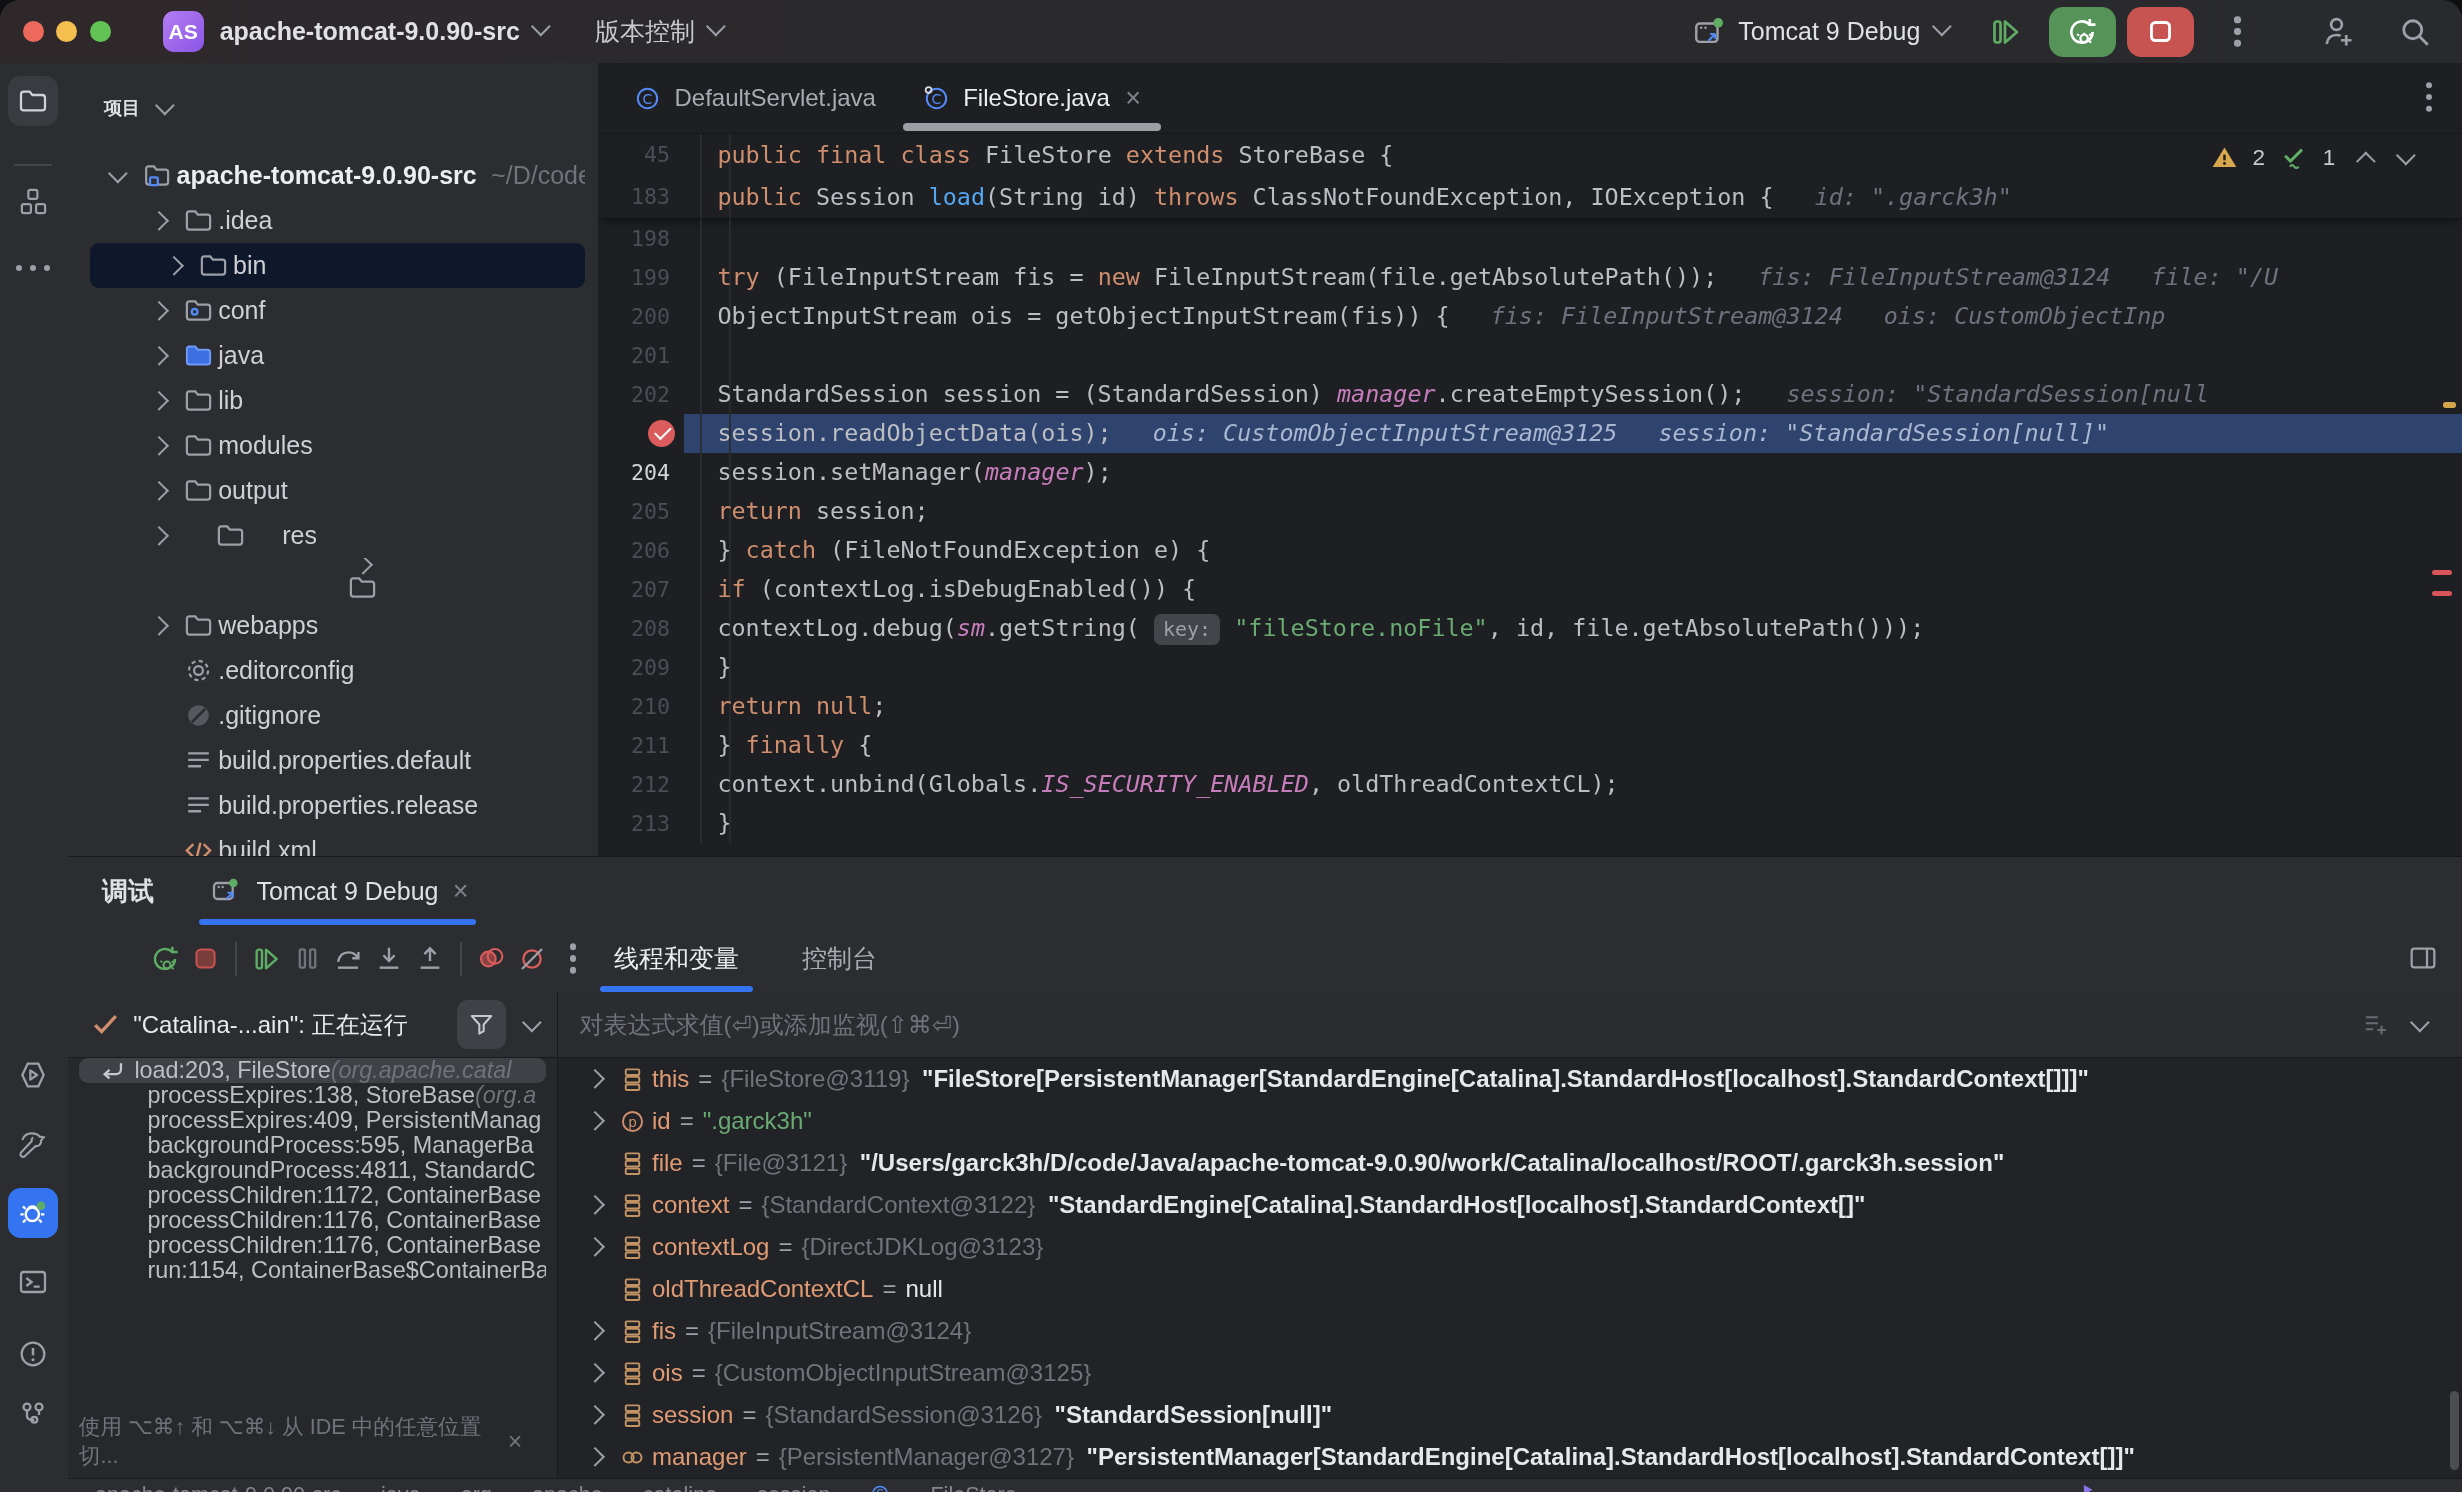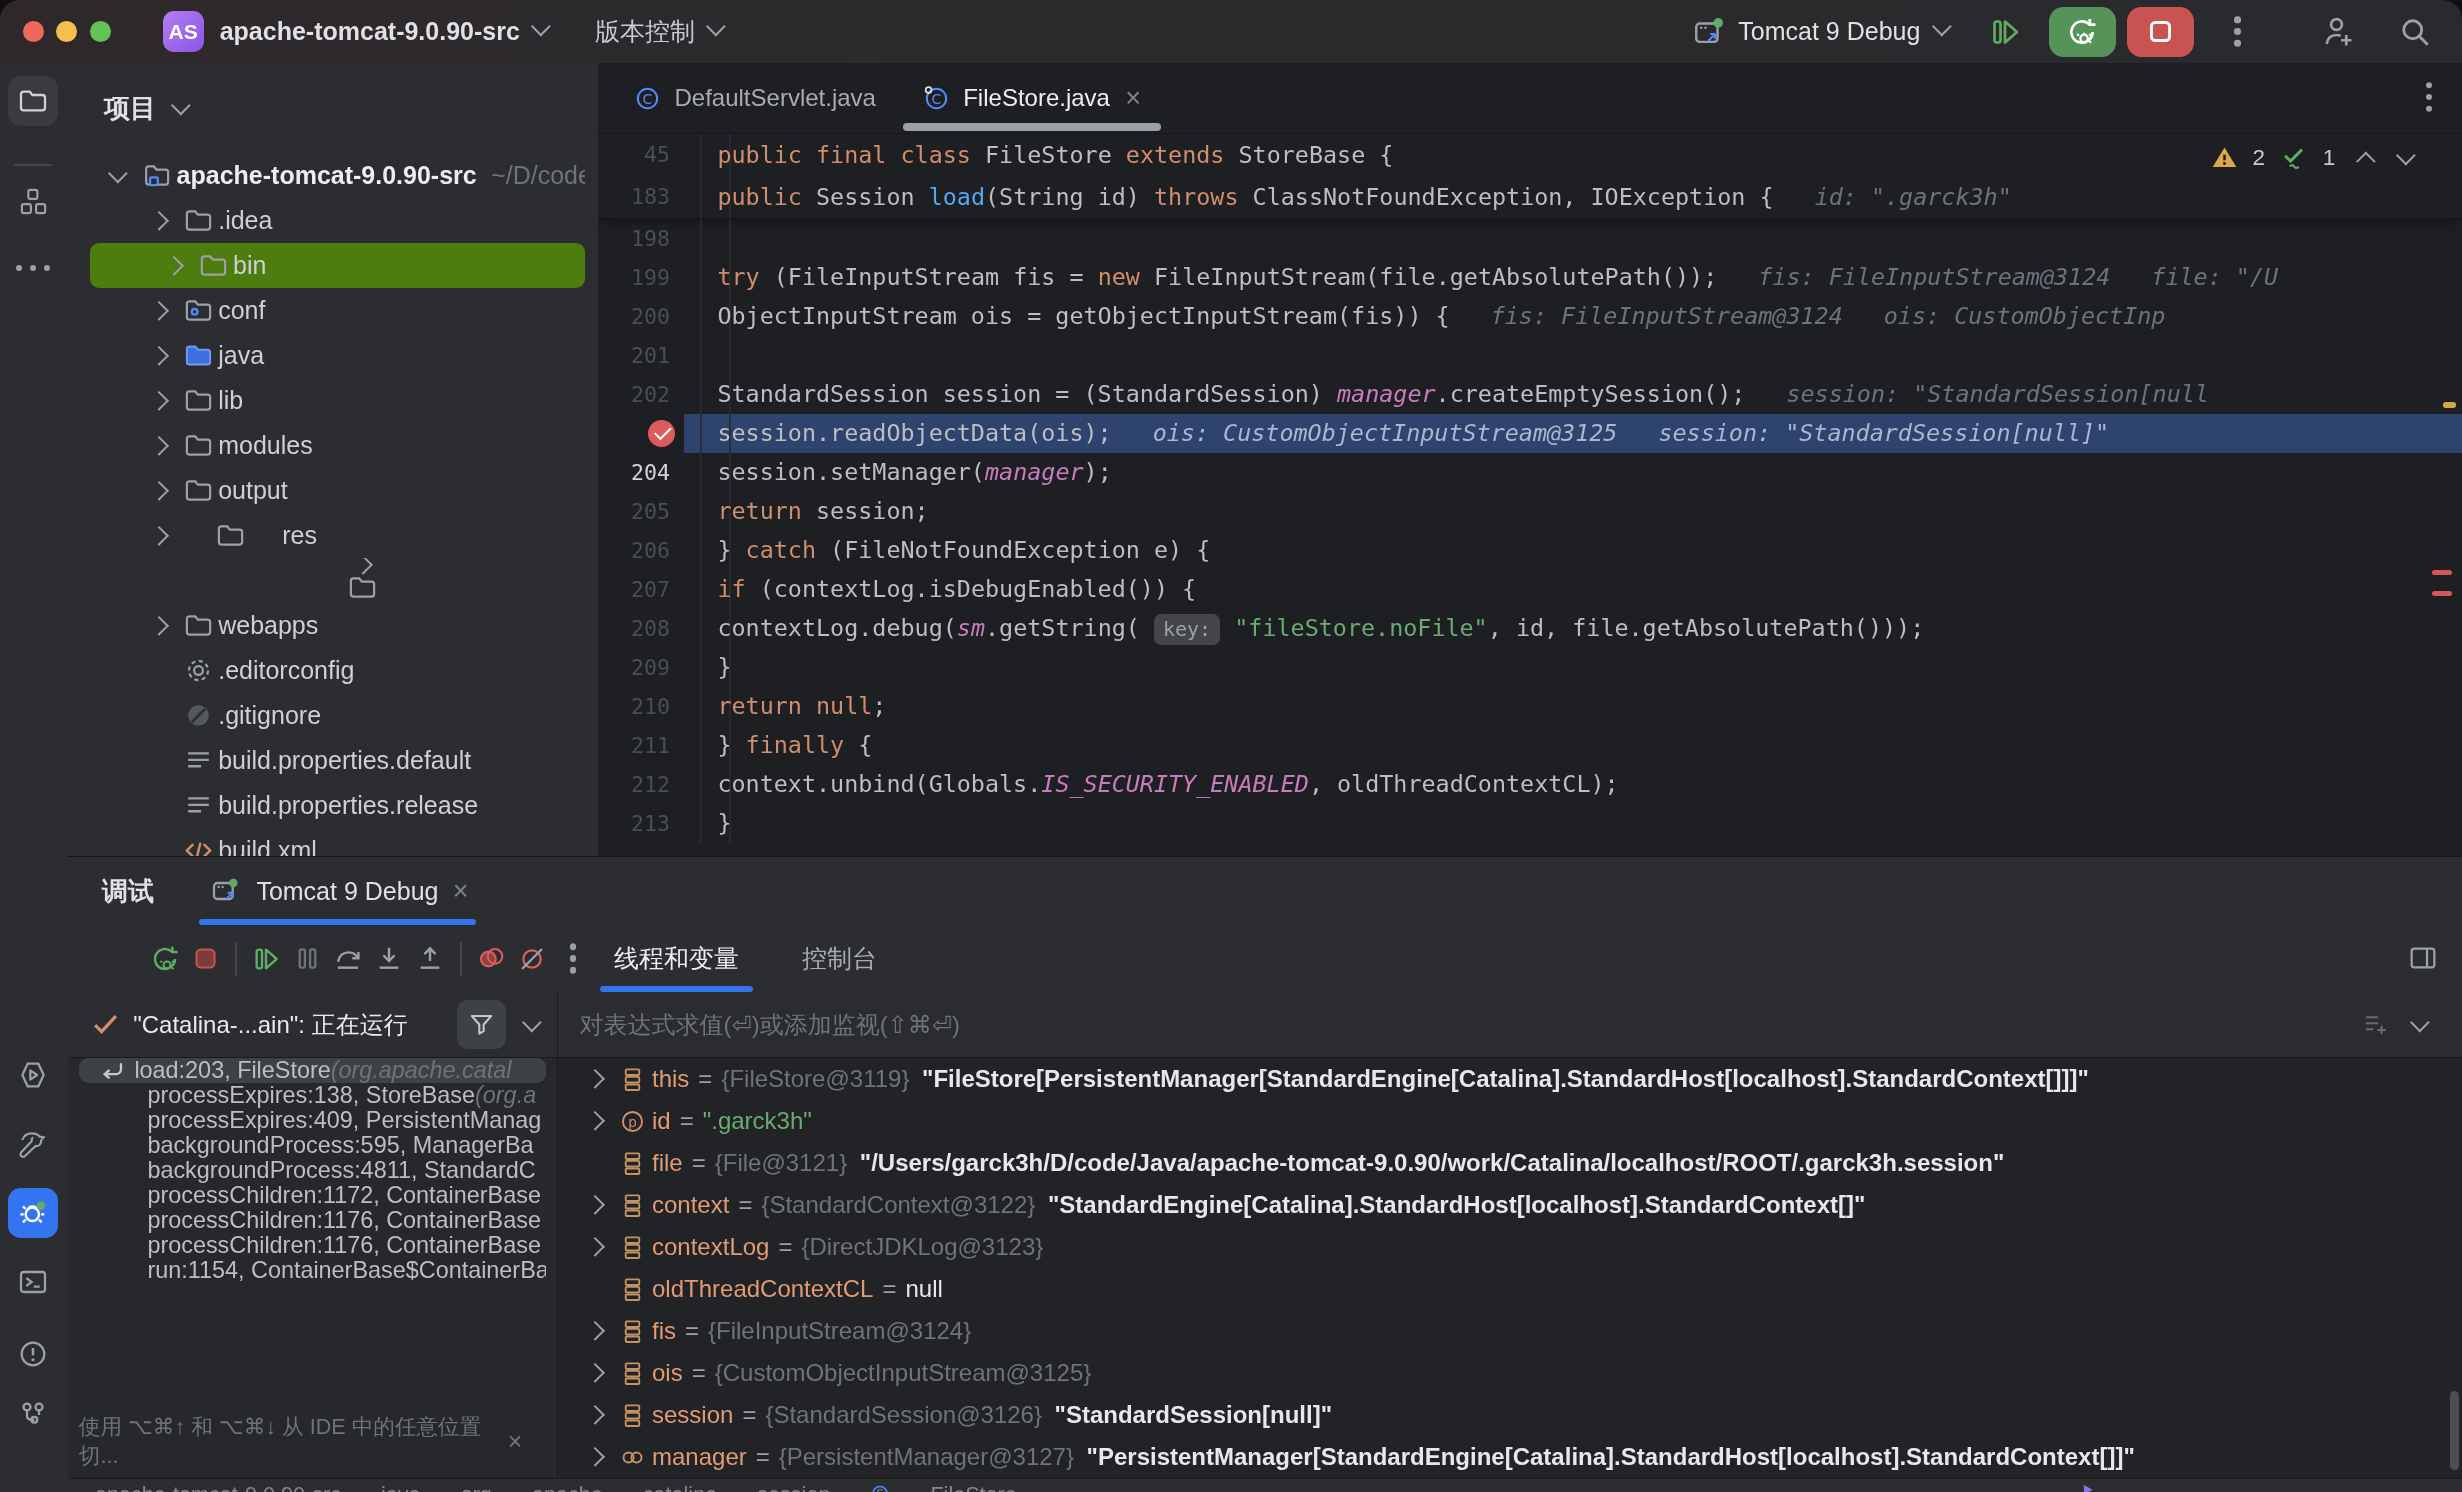--- a/index.html
+++ b/index.html
@@ -31,23 +31,23 @@
   
   #stripe{left:0;top:63px;width:68px;height:1429px;background:#2b2d30;border-right:1.8px solid #1a1b1d;}
   .stripe-btn{position:absolute;left:8px;width:50px;height:50px;border-radius:12.6px;display:flex;align-items:center;justify-content:center;}
   .stripe-btn.on{background:#393b40;}
   .stripe-btn.debug-on{background:#3574f0;}
   .stripe-div{position:absolute;left:14.4px;width:38px;height:1.8px;background:#43454a;}
   .hdots{display:flex;gap:8px;} .hdots i{width:6.3px;height:6.3px;border-radius:50%;background:#9da0a8;}
 
   
   #project{left:68px;top:63px;width:530px;height:793px;background:#2b2d30;border-right:1.8px solid #1a1b1d;overflow:hidden;}
-  .pp-head{display:flex;align-items:center;height:90px;padding-left:36px;font-size:26px;font-weight:bold;gap:18px;}
+  .pp-head{display:flex;align-items:center;height:90px;padding-left:36px;font-size:18px;font-weight:bold;gap:18px;}
   .trow{display:flex;align-items:center;height:45px;margin:0 12.6px 0 7.2px;border-radius:9px;font-size:25px;color:#ced0d6;white-space:nowrap;overflow:hidden;}
-  .trow.sel{background:#4d7c0f;margin-left:22px;}
+  .trow.sel{background:#0f172a;margin-left:22px;}
   .trow .chvbox{width:38px;display:flex;justify-content:center;flex:none;}
   .ticon{width:40px;flex:none;display:flex;justify-content:center;align-items:center;}
   .tlabel.root{font-weight:bold;color:#eceef2;}
   .tsuffix{color:#6f737a;margin-left:14.4px;}
 
   
   #editor{left:598px;top:63px;width:1865px;height:793px;background:#1e1f22;overflow:hidden;}
   .tabbar{position:relative;height:70px;border-bottom:1.8px solid #17181b;display:flex;align-items:center;padding-left:12.6px;}
   .etab{display:flex;align-items:center;gap:13.5px;padding:0 23.4px;height:70px;font-size:24px;color:#a8abb2;position:relative;}
   .etab.active{color:#eceef2;}

